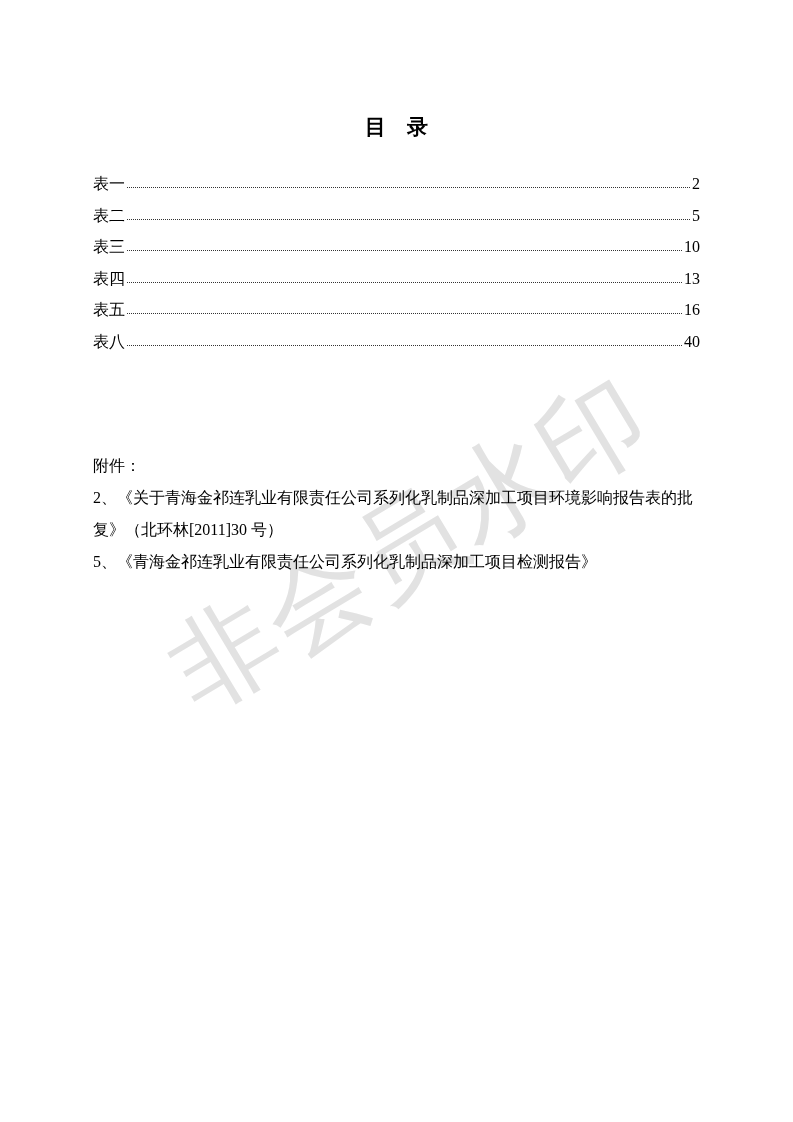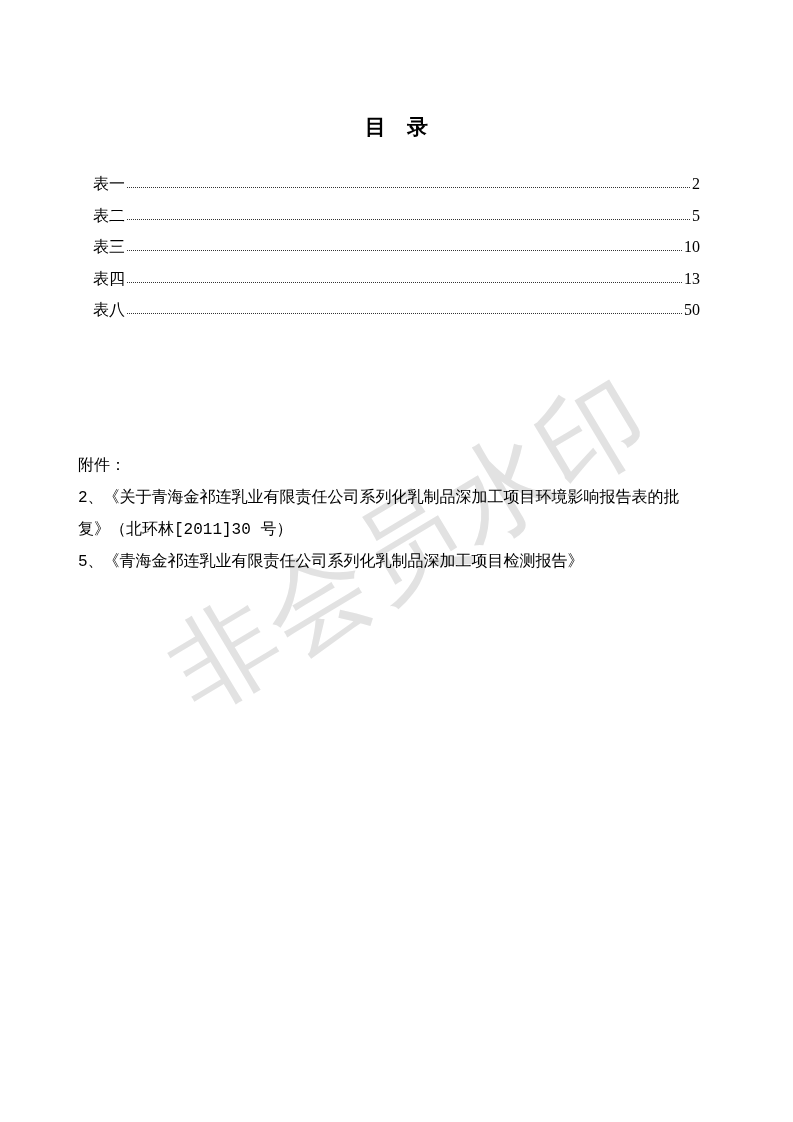--- a/index.html
+++ b/index.html
@@ -68,24 +68,23 @@
     height: 0;
     transform: translateY(-1px);
   }
   .toc-page {
     white-space: nowrap;
     font-size: 16px;
   }
   .attachments {
     position: absolute;
     top: 450px;
-    left: 78px;
+    left: 93px;
     width: 620px;
     font-size: 16px;
-    font-family: Liberation Mono, monospace;
   }
   .attachments p {
     margin: 0;
     line-height: 32px;
   }
 </style>
 </head>
 <body>
 
 <div class="page">
@@ -115,27 +114,32 @@
         <span class="toc-leader"></span>
         <span class="toc-page">10</span>
       </div>
 
       <div class="toc-row">
         <span class="toc-label">表四</span>
         <span class="toc-leader"></span>
         <span class="toc-page">13</span>
       </div>
 
+      <div class="toc-row">
+        <span class="toc-label">表五</span>
+        <span class="toc-leader"></span>
+        <span class="toc-page">16</span>
+      </div>
 
 
 
       <div class="toc-row">
         <span class="toc-label">表八</span>
         <span class="toc-leader"></span>
-        <span class="toc-page">50</span>
+        <span class="toc-page">40</span>
       </div>
 
     </div>
 
     <div class="attachments">
       <p>附件：</p>
       <p>2、《关于青海金祁连乳业有限责任公司系列化乳制品深加工项目环境影响报告表的批复》（北环林[2011]30 号）</p>
       <p>5、《青海金祁连乳业有限责任公司系列化乳制品深加工项目检测报告》</p>
     </div>
 

